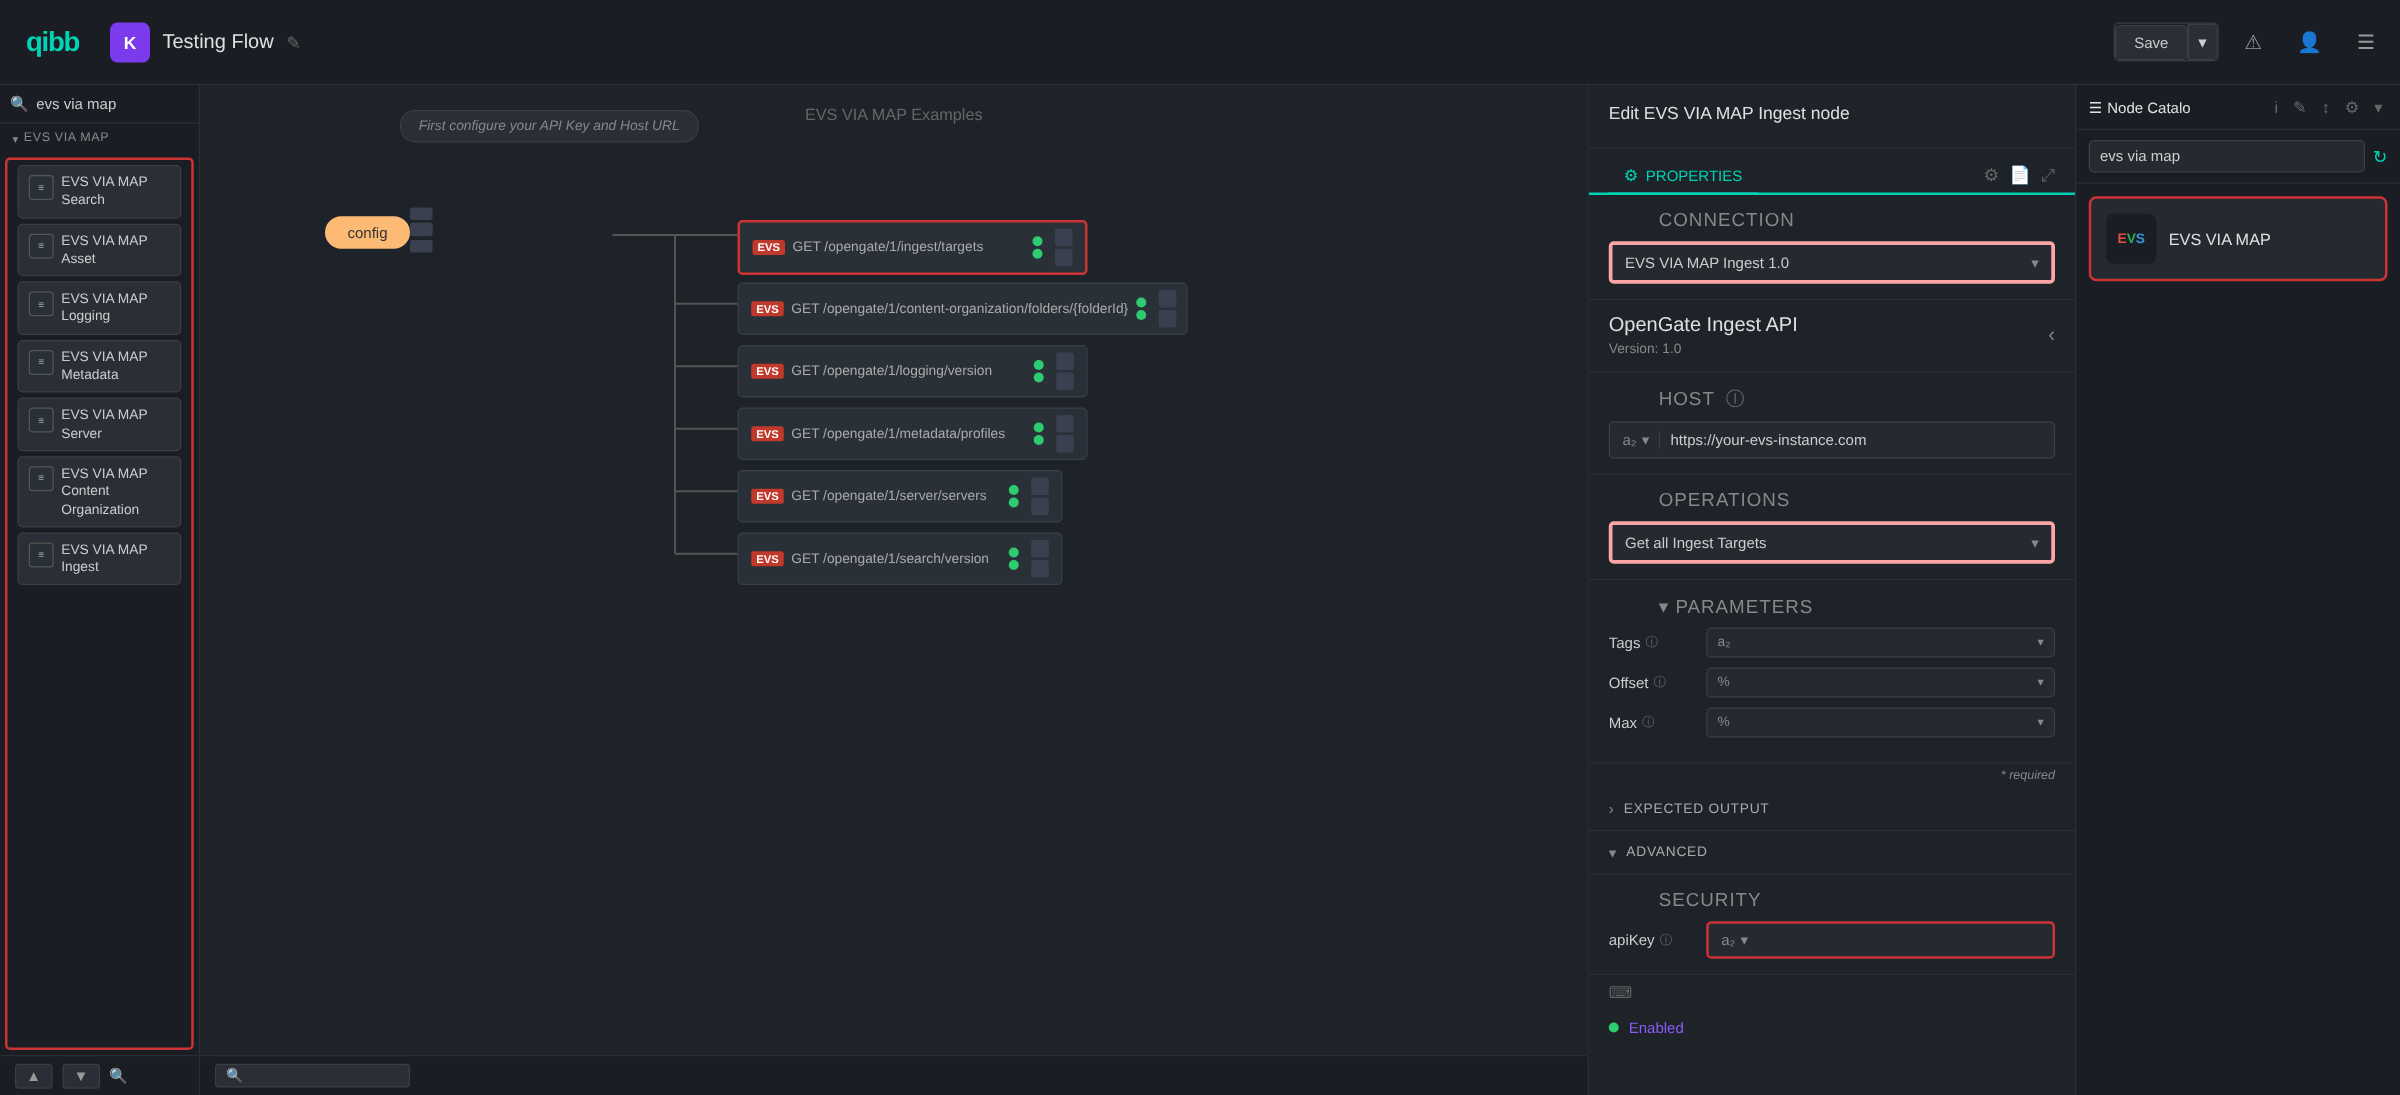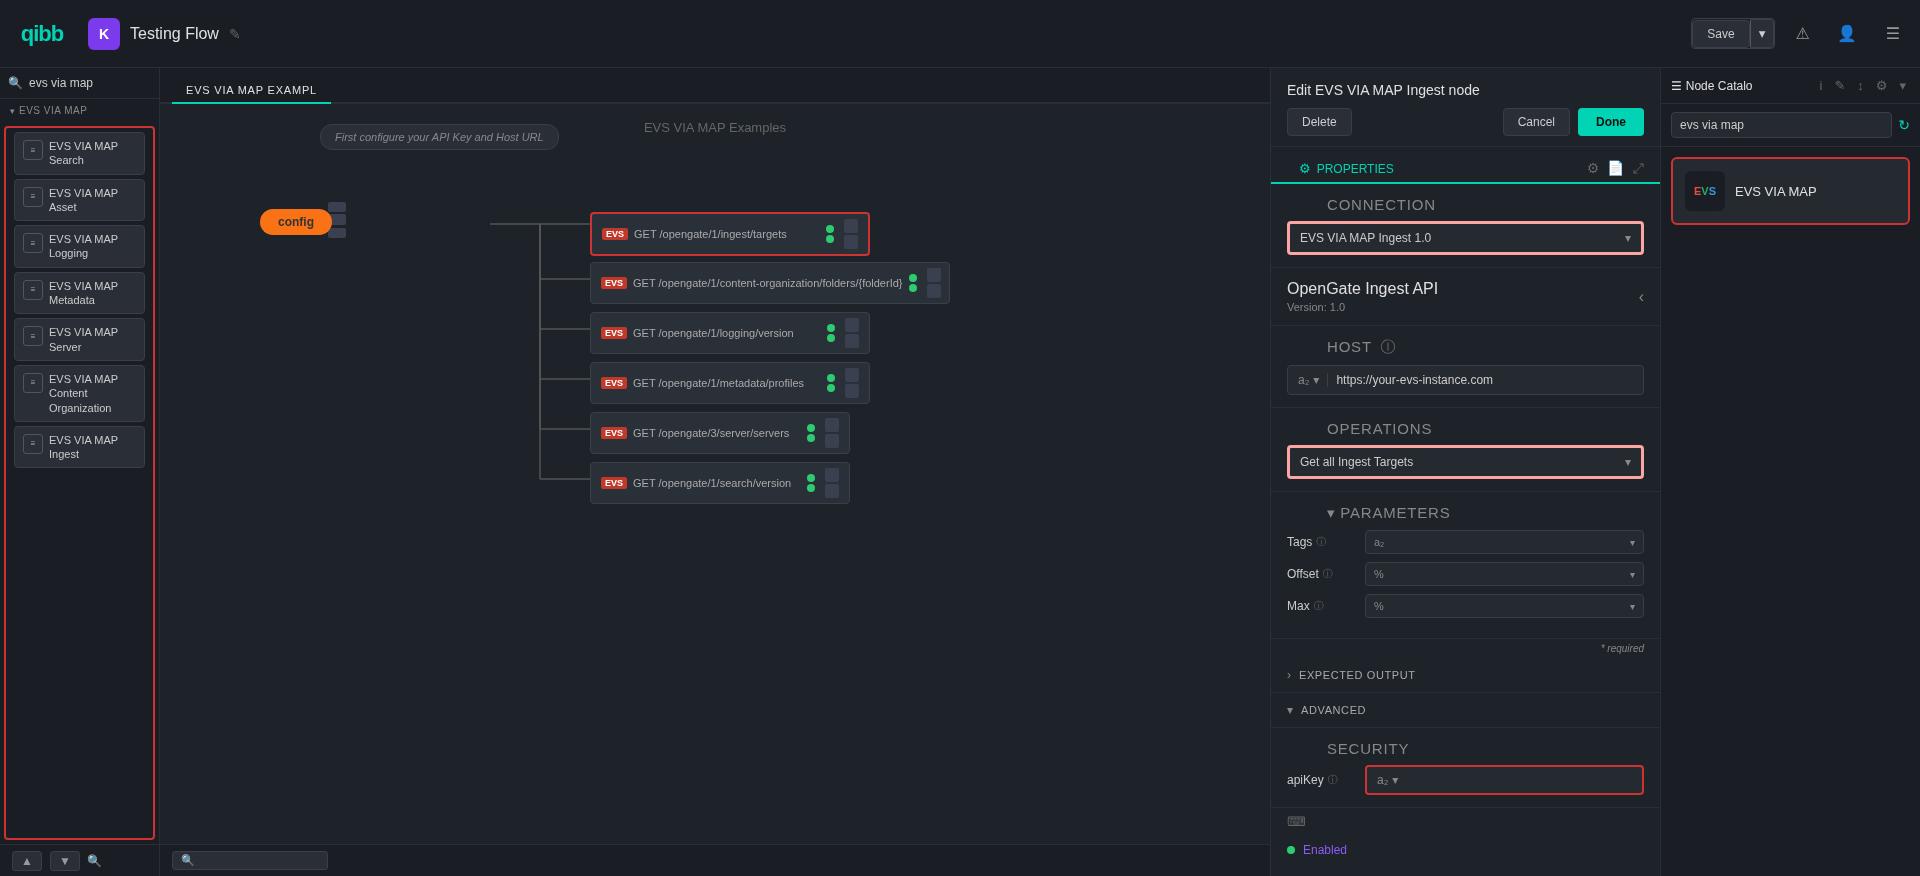--- a/index.html
+++ b/index.html
@@ -268,26 +268,26 @@
       border-radius: 12px;
       padding: 6px 14px;
       font-size: 11px;
       color: #888;
       font-style: italic;
     }
     .config-node {
       position: absolute;
       top: 105px;
       left: 100px;
-      background: #f97316;
+      background: #fdba74;
       border-radius: 20px;
       padding: 6px 18px;
       font-size: 12px;
       color: #333;
-      font-weight: 700;
+      font-weight: 400;
     }
     .flow-node {
       position: absolute;
       background: #2a3038;
       border: 1px solid #3a4048;
       border-radius: 4px;
       padding: 5px 10px;
       font-size: 11px;
       color: #aaa;
       display: flex;
@@ -762,23 +762,20 @@
     </div>
     <div class="canvas-bottom-bar" style="position:relative; height:32px; border-top:1px solid #2a2e36;">
       <button class="canvas-nav-btn">▲</button>
       <button class="canvas-nav-btn">▼</button>
       <span class="sidebar-search-icon" style="color:#666;">🔍</span>
     </div>
   </div>
 
   <div style="display:flex; flex-direction:column; flex:1; overflow:hidden;">
 
-    <div class="tab-bar">
-      <div class="tab">EVS VIA MAP EXAMPL</div>
-    </div>
 
     <div class="canvas-area">
       <div class="canvas-label">EVS VIA MAP Examples</div>
 
       <svg class="connections-svg">
 
         <rect x="168" y="110" width="18" height="10" rx="2" fill="#3a4050"></rect>
         <rect x="168" y="124" width="18" height="10" rx="2" fill="#3a4050"></rect>
 
         <line x1="330" y1="120" x2="430" y2="120" stroke="#555" stroke-width="1.5"></line>
@@ -850,21 +847,21 @@
           <div class="node-dot green"></div>
         </div>
         <div style="display:flex;flex-direction:column;gap:2px;margin-left:4px;">
           <div style="width:14px;height:14px;background:#3a4050;border-radius:2px;"></div>
           <div style="width:14px;height:14px;background:#3a4050;border-radius:2px;"></div>
         </div>
       </div>
 
       <div class="flow-node" style="position:absolute; top:308px; left:430px; width:260px;">
         <span class="flow-node-evs-tag">EVS</span>
-        <span>GET /opengate/3/server/servers</span>
+        <span>GET /opengate/1/server/servers</span>
         <div class="node-dots-right">
           <div class="node-dot green"></div>
           <div class="node-dot green"></div>
         </div>
         <div style="display:flex;flex-direction:column;gap:2px;margin-left:4px;">
           <div style="width:14px;height:14px;background:#3a4050;border-radius:2px;"></div>
           <div style="width:14px;height:14px;background:#3a4050;border-radius:2px;"></div>
         </div>
       </div>
 
@@ -887,27 +884,20 @@
           <input type="text" placeholder="" style="">
         </div>
       </div>
     </div>
   </div>
 
   <div class="right-panel">
 
     <div class="right-panel-header">
       <div class="right-panel-title">Edit EVS VIA MAP Ingest node</div>
-      <div class="right-panel-actions">
-        <button class="btn-delete">Delete</button>
-        <div style="display:flex;gap:8px;">
-          <button class="btn-cancel">Cancel</button>
-          <button class="btn-done">Done</button>
-        </div>
-      </div>
     </div>
 
     <div class="props-tab-bar">
       <div class="props-tab">
         <span class="props-tab-icon">⚙</span>
         <span>Properties</span>
       </div>
       <div class="props-icons">
         <span class="props-icon-btn">⚙</span>
         <span class="props-icon-btn">📄</span>

